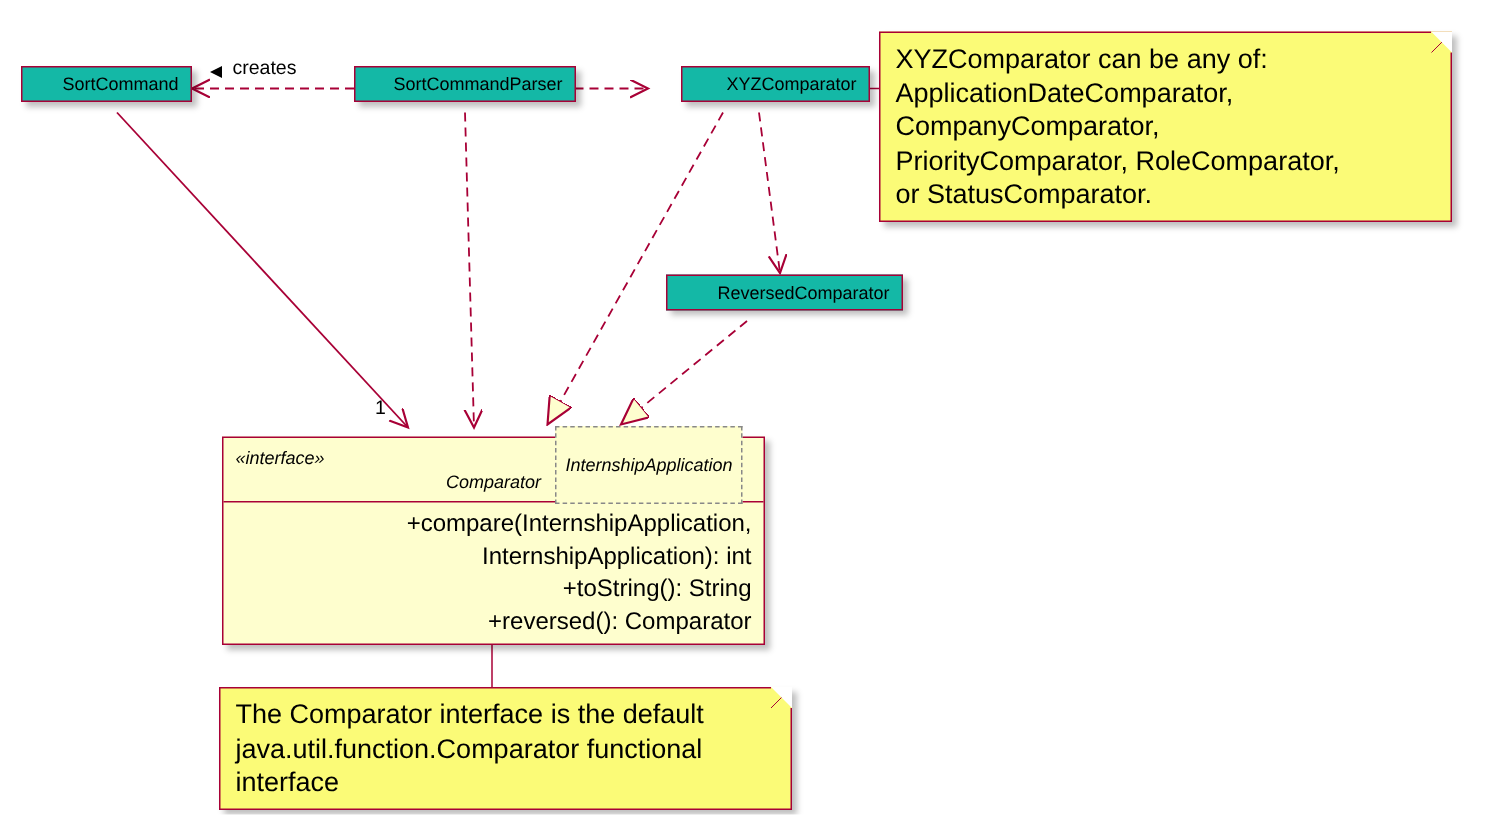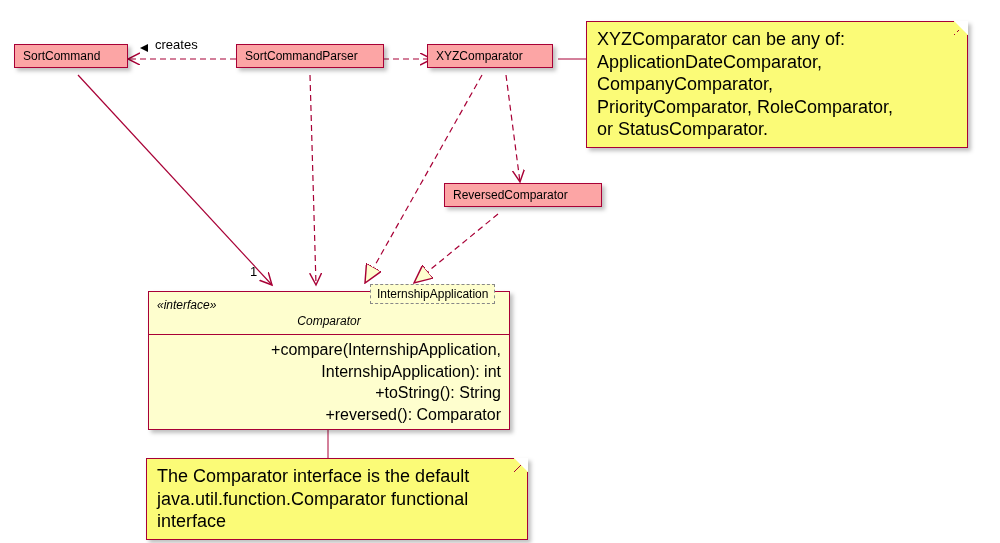--- a/index.html
+++ b/index.html
@@ -1,34 +1,34 @@
 <!DOCTYPE html>
 <html><head>
 <meta charset="utf-8">
 <style>
   html,body{margin:0;padding:0;width:1000px;height:543px;background:#fff;font-family:Helvetica,Arial,sans-serif;font-size:12px;color:#000}
   #stage{position:relative;width:1000px;height:543px}
   svg{position:absolute;top:0;left:0}
 
-  .class-box{position:absolute;background:#fca5a5;border:1.5px solid #A80036;box-shadow:3px 3px 4px rgba(0,0,0,.25);text-align:left}
+  .class-box{position:absolute;background:#14b8a6;border:1.5px solid #A80036;box-shadow:3px 3px 4px rgba(0,0,0,.25);text-align:right}
   .class-box .head{padding:4px 8px}
   .class-box .name{font-weight:400}
 
   .note{position:absolute;background:#FBFB77;border:1px solid #A80036;box-shadow:3px 3px 4px rgba(0,0,0,.25);padding:6px 10px;font-size:18px;line-height:1.25;text-align:left}
   .note .fold{position:absolute;top:-1px;right:-1px;width:14px;height:14px;background:linear-gradient(135deg,#FBFB77 0 50%,#A80036 50% 52%,#FBFB77 52%)}
   .note .fold:before{content:"";position:absolute;top:0;right:0;width:0;height:0;border-top:14px solid #fff;border-left:14px solid transparent}
   .note .fold:after{content:"";position:absolute;top:0;right:0;width:0;height:0;border-top:14px solid transparent;border-left:14px solid #A80036;transform:scale(.0)}
 
   .iface{position:absolute;background:#FEFECE;border:1.5px solid #A80036;box-shadow:3px 3px 4px rgba(0,0,0,.25)}
   .iface .hdr{text-align:left;font-style:italic;padding:6px 8px 2px}
   .iface .nm{text-align:center;font-style:italic;padding:0 8px 6px}
   .iface hr{border:none;border-top:1px solid #A80036;margin:0}
   .iface .ops{padding:4px 8px;text-align:right;font-size:16px;line-height:1.35}
 
-  .template-tag{position:absolute;border:1px dashed #888;background:#FEFECE;padding:2px 6px;font-size:12px}
+  .template-tag{position:absolute;border:1px dashed #888;background:#FEFECE;padding:18px 6px;font-style:italic;font-size:12px}
 
   .freelabel{position:absolute;font-size:13px}
 </style>
 </head>
 <body>
 
 <div id="stage">
 
   <svg width="1000" height="543">
     <defs>
@@ -62,21 +62,21 @@
   </svg>
 
   <div class="class-box" style="left:14px;top:44px;width:112px">
     <div class="head"><span class="name">SortCommand</span></div>
   </div>
 
   <div class="class-box" style="left:236px;top:44px;width:146px">
     <div class="head"><span class="name">SortCommandParser</span></div>
   </div>
 
-  <div class="class-box" style="left:427px;top:44px;width:124px">
+  <div class="class-box" style="left:454px;top:44px;width:124px">
     <div class="head"><span class="name">XYZComparator</span></div>
   </div>
 
   <div class="freelabel" style="left:155px;top:37px">creates</div>
 
   <div class="note" style="left:586px;top:21px;width:360px">
     <div class="fold"></div>
     <span style="white-space:pre-line;display:block">XYZComparator can be any of:
 ApplicationDateComparator, CompanyComparator,
 PriorityComparator, RoleComparator,

